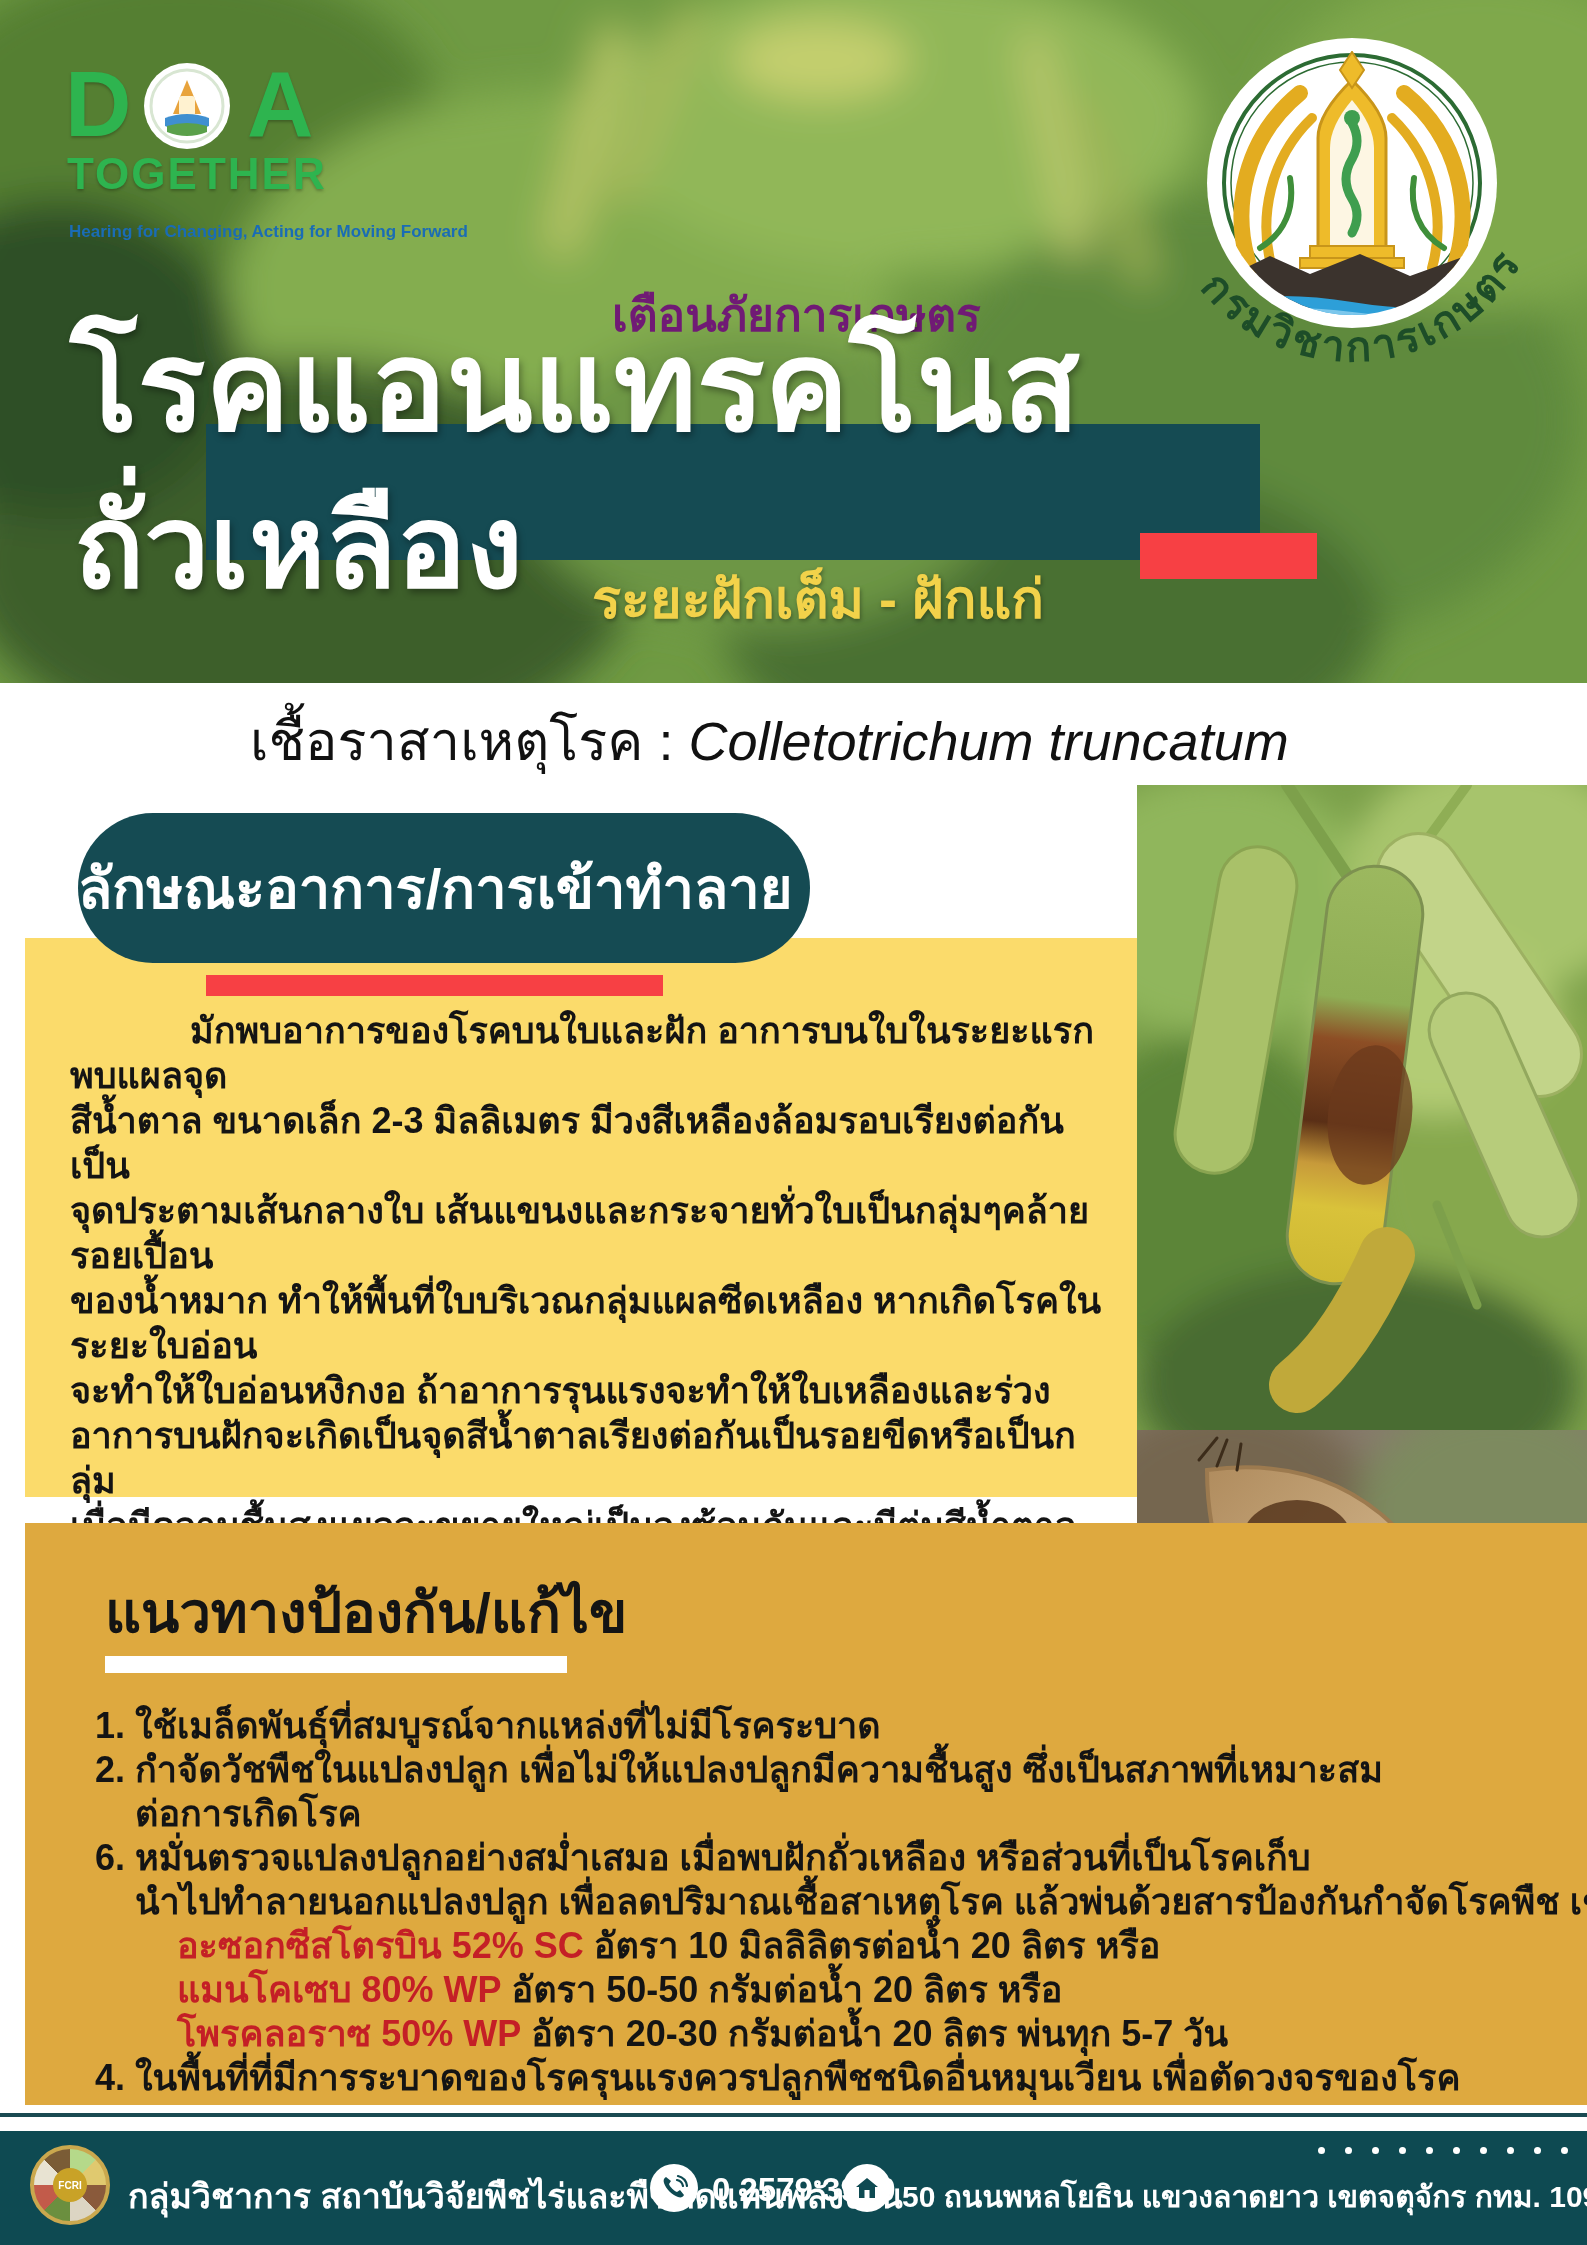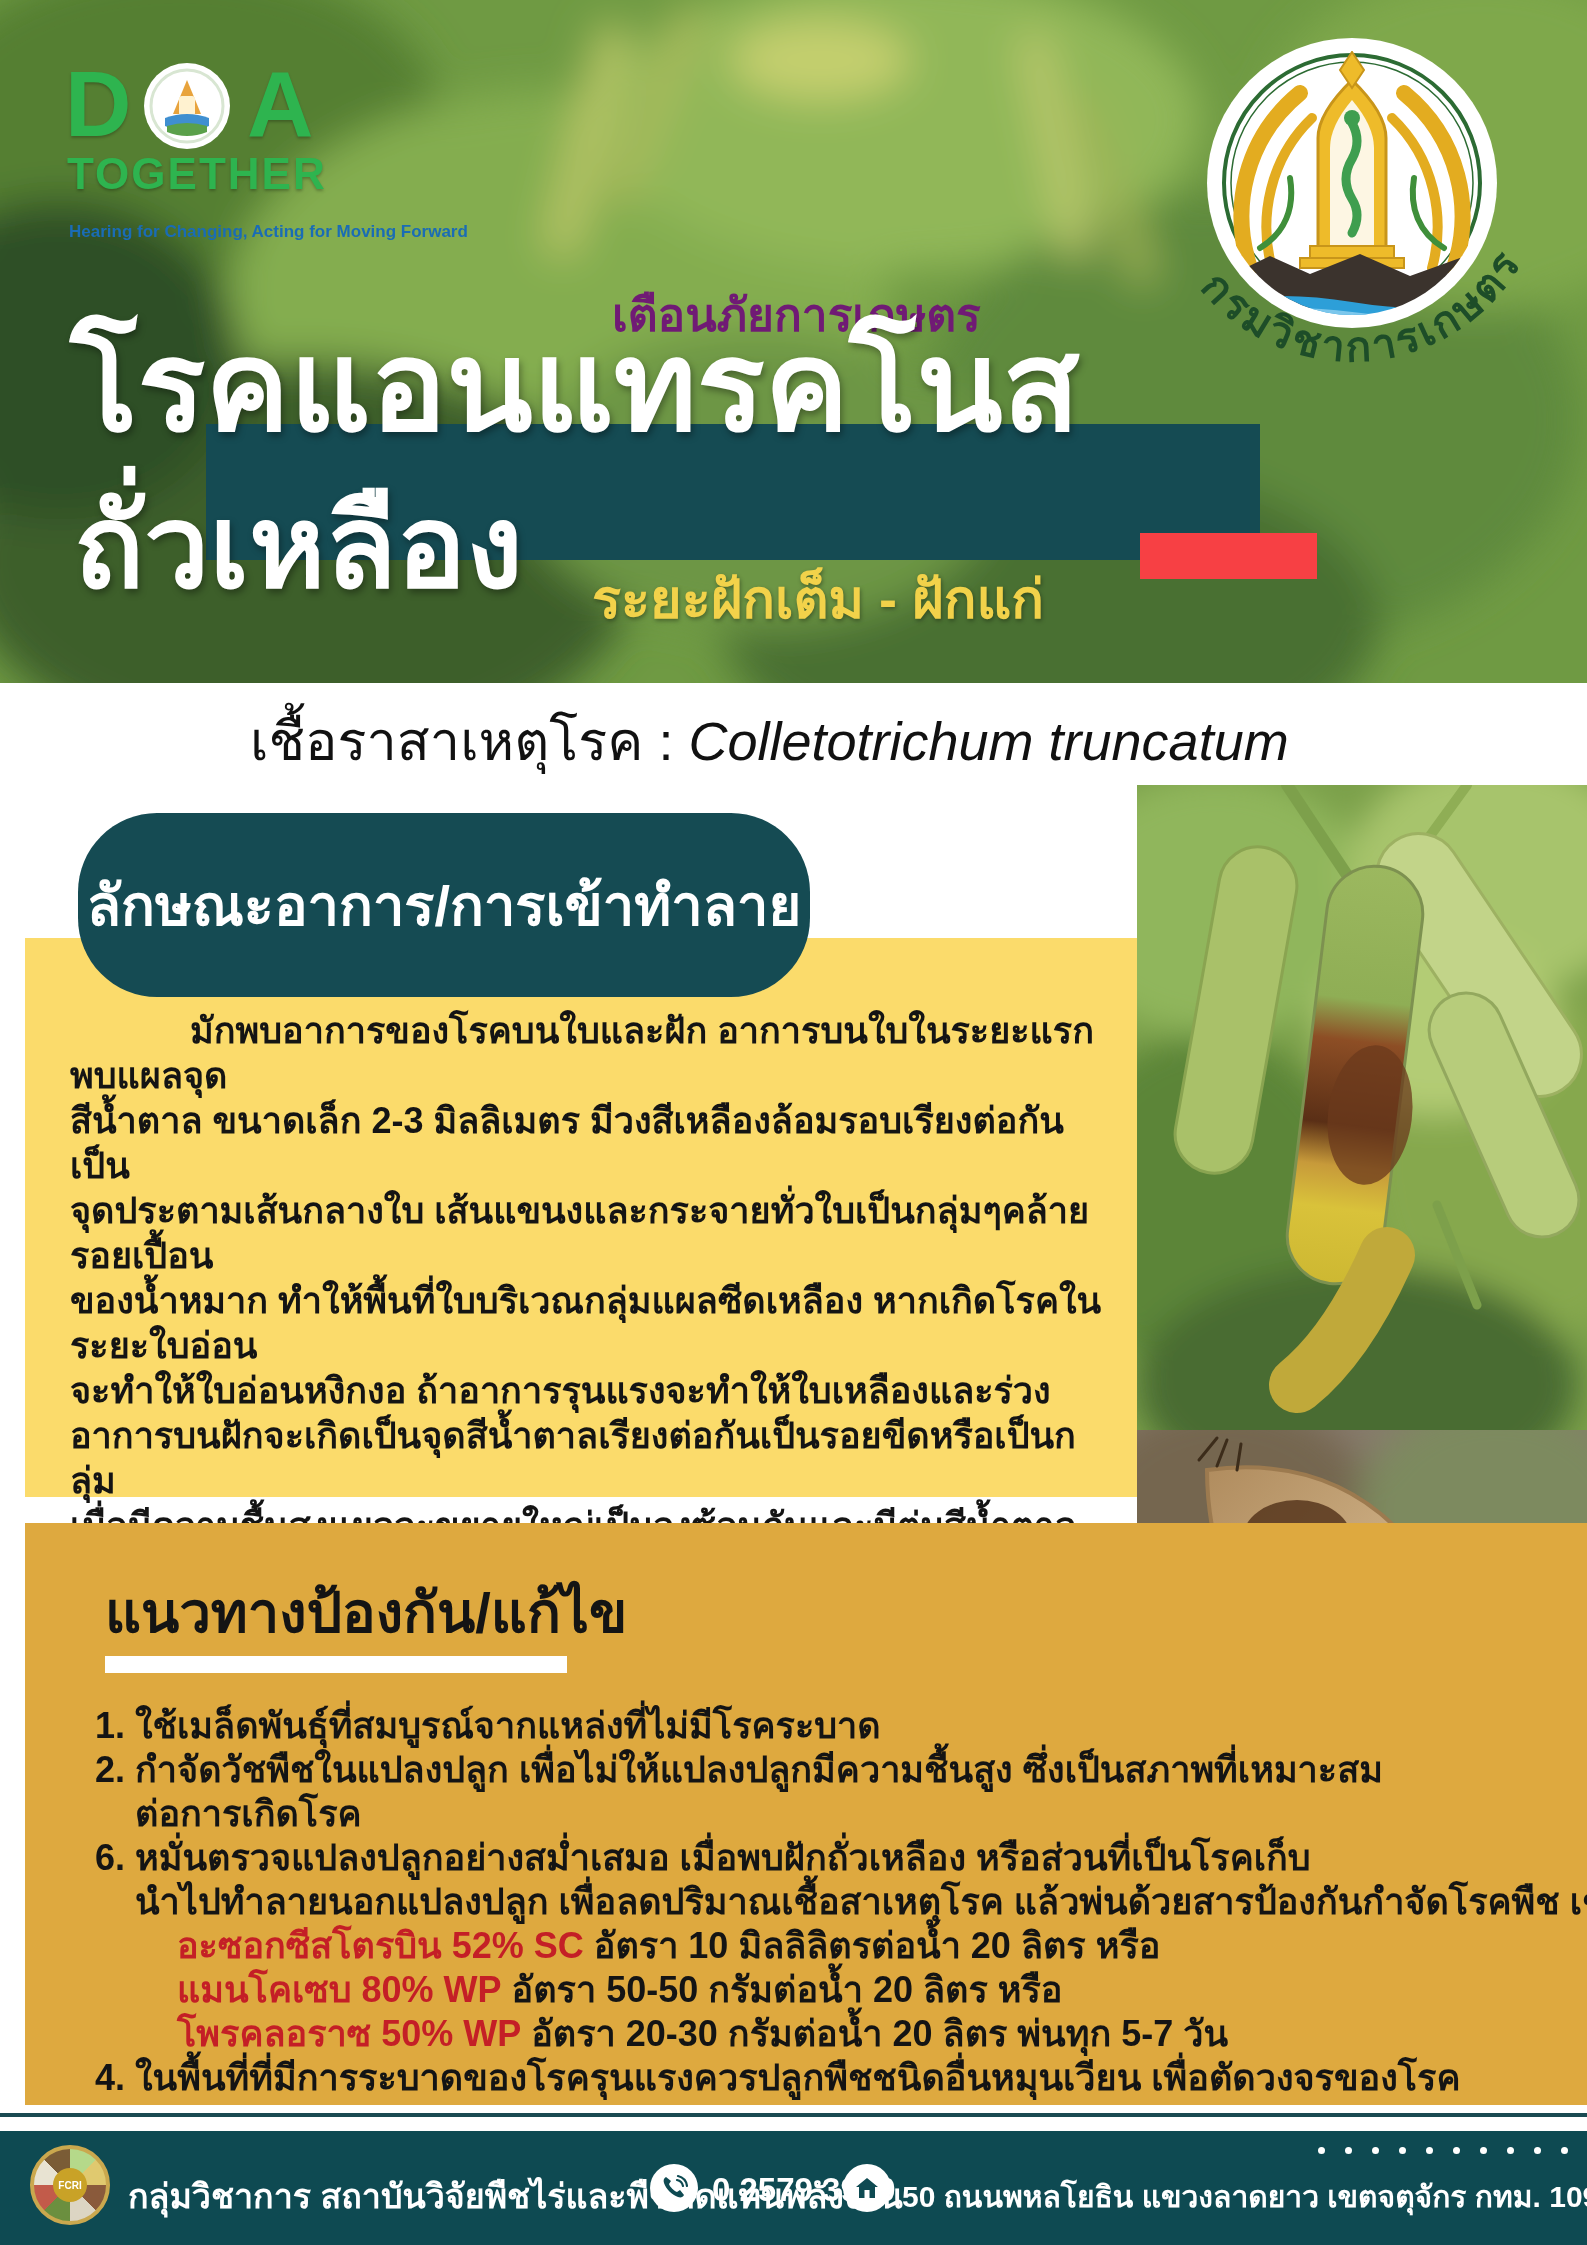--- a/index.html
+++ b/index.html
@@ -23,22 +23,22 @@
   .title2{left:74px;top:478px;font-size:116px;font-weight:800;color:#ffffff;line-height:1.2;
           text-shadow:2px 4px 7px rgba(0,0,0,.35);white-space:nowrap;}
   .subtitle{left:592px;top:556px;font-size:54px;font-weight:800;color:#f2d24a;
             text-shadow:1px 2px 4px rgba(0,0,0,.35);white-space:nowrap;}
 
   
   .pathogen{left:250px;top:698px;font-size:54px;color:#111111;white-space:nowrap;}
   .pathogen .species{font-style:italic;}
 
   
-  .pill{left:78px;top:813px;width:732px;height:184px;background:#154b53;border-radius:79px;
-        display:flex;align-items:center;justify-content:center;}
+  .pill{left:78px;top:813px;width:732px;height:150px;background:#154b53;border-radius:79px;
+        display:flex;align-items:center;}
   .pill-label{color:#ffffff;font-size:56px;font-weight:700;white-space:nowrap;}
   .pill-underline{left:206px;top:975px;width:457px;height:21px;background:#f74044;}
   .yellow-box{left:25px;top:938px;width:1112px;height:559px;background:#fbdb6b;}
   .symptoms-text{left:70px;top:1008px;width:1050px;font-size:36px;font-weight:700;color:#141414;
                  line-height:45px;white-space:pre-line;text-indent:120px;}
 
   
   .gold{left:25px;top:1523px;width:1562px;height:582px;background:#dea93f;}
   .prev-head{left:105px;top:1568px;font-size:56px;font-weight:800;color:#141414;white-space:nowrap;}
   .prev-underline{left:105px;top:1656px;width:462px;height:17px;background:#ffffff;}

